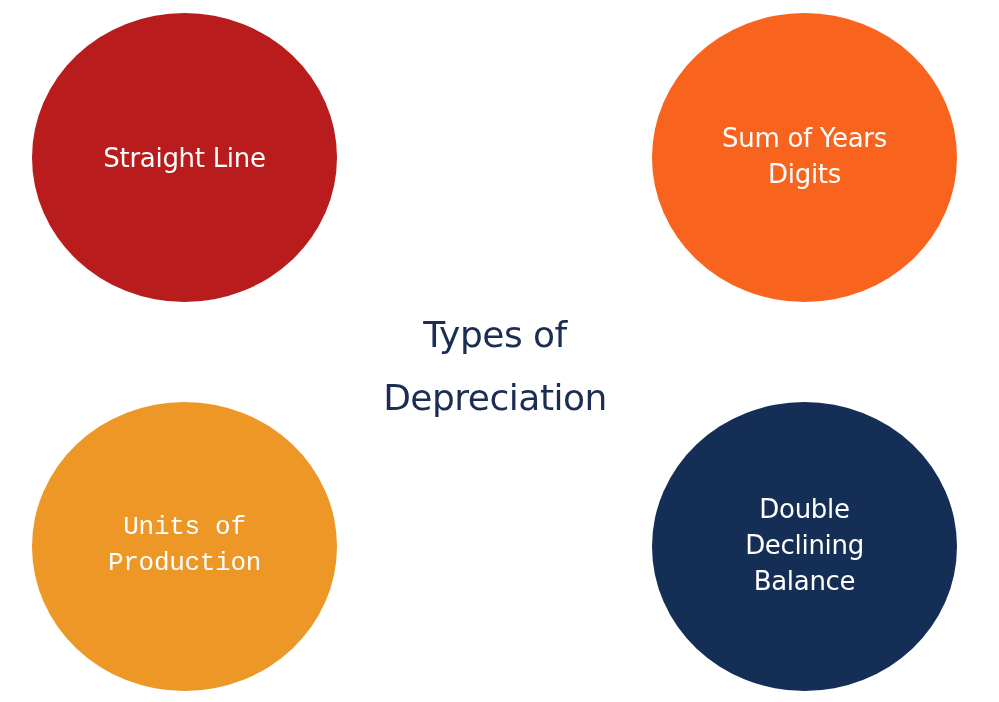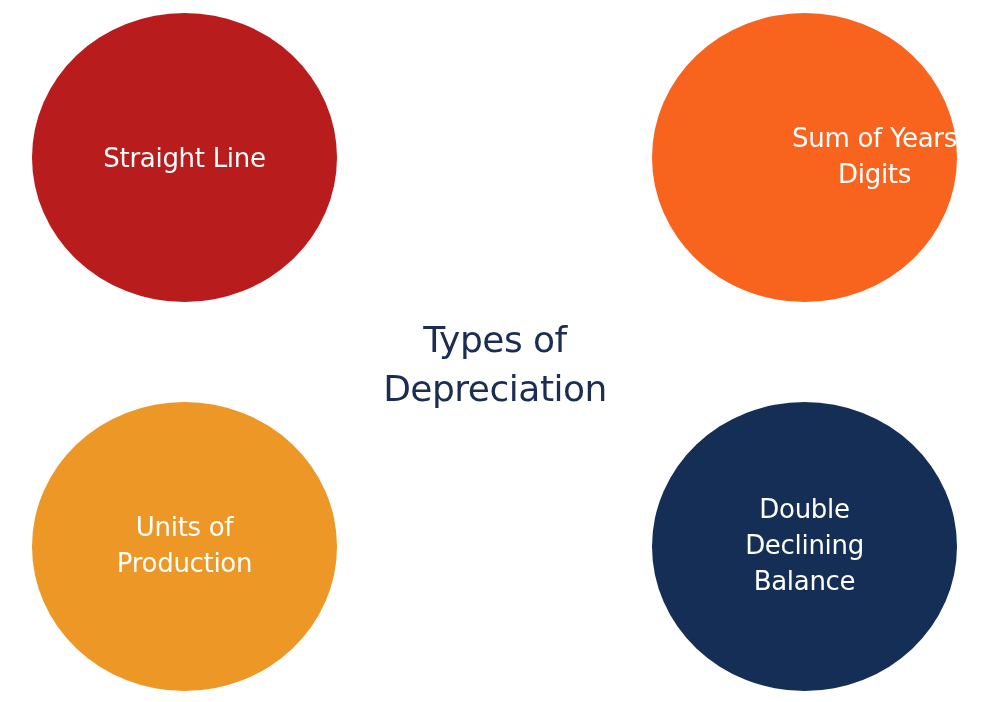--- a/index.html
+++ b/index.html
@@ -25,37 +25,37 @@
       text-align: center;
       color: #ffffff;
     }
     .node-label {
       font-size: 26px;
       line-height: 36px;
       letter-spacing: -0.3px;
       white-space: pre-line;
     }
     #node-tl { left: 32px;  top: 13px;  background: #b91c1c; }
-    #node-tr { left: 652px; top: 13px;  background: #F8631E; justify-content: flex-end; }
-    #node-bl { left: 32px;  top: 402px; background: #ED9726; }
+    #node-tr { left: 652px; top: 13px;  background: #F8631E; }
+    #node-bl { left: 32px;  top: 402px; background: #ED9726; font-family: Liberation Mono, monospace; }
     #node-br { left: 652px; top: 402px; background: #142E56; }
 
     #node-tr .node-label { margin-top: -4px; }
     #node-bl .node-label { margin-top: -3px; }
     #node-br .node-label { margin-top: -4px; }
 
     .center-title {
       position: absolute;
       left: 345px;
-      top: 315px;
+      top: 303px;
       width: 300px;
       text-align: center;
       color: #1B2D52;
       font-size: 36px;
-      line-height: 49px;
+      line-height: 63px;
       letter-spacing: -0.5px;
       white-space: pre-line;
     }
   </style>
 </head>
 <body>
 
 <div>
 
   <div id="node-tl" class="node">

